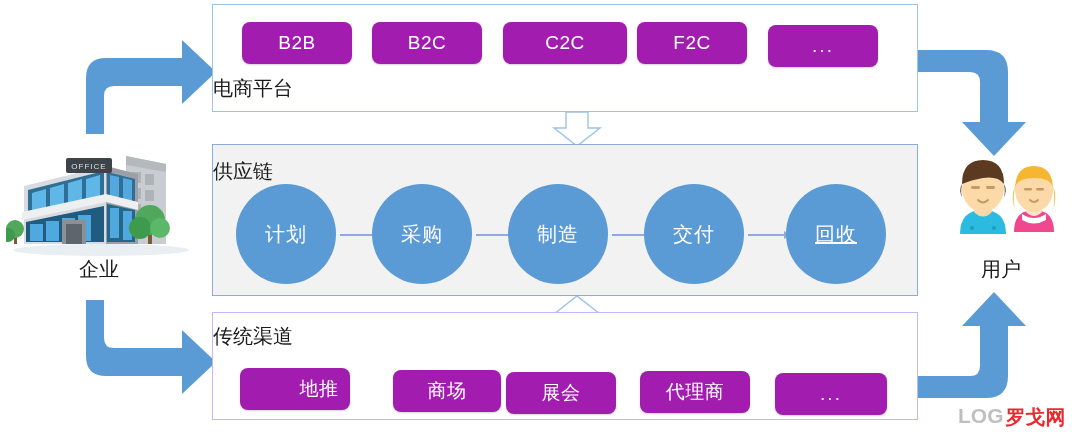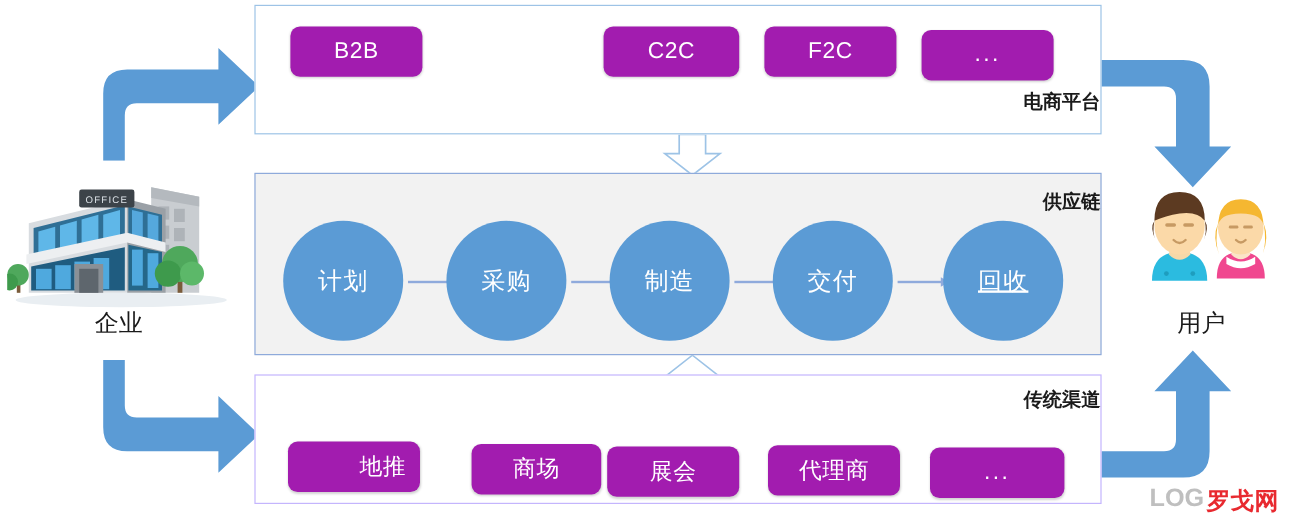--- a/index.html
+++ b/index.html
@@ -17,22 +17,22 @@
     background:#F2F2F2;border:1px solid #8EAADB;}
   .panel-trad{left:212px;top:312px;width:706px;height:108px;
     background:#ffffff;border:1px solid #c4b5fd;}
   .tag{position:absolute;box-sizing:border-box;
     background:#a21caf;border-radius:8px;color:#ffffff;
     display:flex;align-items:center;justify-content:center;
     font-size:19px;letter-spacing:.5px;
     box-shadow:0 1px 2px rgba(0,0,0,.18);}
   .tag.dots{font-size:19px;letter-spacing:2px;}
 
-  .panel-title{position:absolute;width:100%;text-align:right;
-    font-size:16px;color:#1a1a1a;font-weight:700;}
+  .panel-title{position:absolute;width:100%;text-align:left;
+    font-size:20px;color:#1a1a1a;font-weight:400;}
 
   
   .circle{position:absolute;width:100px;height:100px;border-radius:50%;
     background:#5B9BD5;color:#fff;display:flex;align-items:center;
     justify-content:center;font-size:20px;letter-spacing:1px;}
   .clink{position:absolute;height:2px;background:#8FAADC;top:234px;}
   .clink::after{content:"";position:absolute;right:-1px;top:-3px;
     border-left:7px solid #8FAADC;border-top:4px solid transparent;
     border-bottom:4px solid transparent;}
 
@@ -202,21 +202,22 @@
   <div class="hollow" style="left:548px;top:294px;width:58px;height:36px;">
     <svg viewBox="0 0 58 36" width="58" height="36">
       <path d="M18 36 L40 36 L40 20 L52 20 L29 2 L6 20 L18 20 Z" fill="#ffffff" stroke="#9DC3E6" stroke-width="1.4"></path>
     </svg>
   </div>
 
   <div class="panel panel-ecom">
     <div class="panel-title" style="top:70px;">电商平台</div>
   </div>
   <div class="tag" style="left:242px;top:22px;width:110px;height:42px;">B2B</div>
-  <div class="tag" style="left:503px;top:22px;width:113px;height:42px;">C2C</div>
+  <div class="tag" style="left:372px;top:22px;width:110px;height:42px;">B2C</div>
+  <div class="tag" style="left:503px;top:22px;width:124px;height:42px;">C2C</div>
   <div class="tag" style="left:637px;top:22px;width:110px;height:42px;">F2C</div>
   <div class="tag dots" style="left:768px;top:25px;width:110px;height:42px;">...</div>
 
   <div class="panel panel-supply">
     <div class="panel-title" style="top:13px;">供应链</div>
   </div>
   <div class="clink" style="left:340px;width:42px;"></div>
   <div class="clink" style="left:476px;width:42px;"></div>
   <div class="clink" style="left:612px;width:42px;"></div>
   <div class="clink" style="left:748px;width:42px;"></div>

